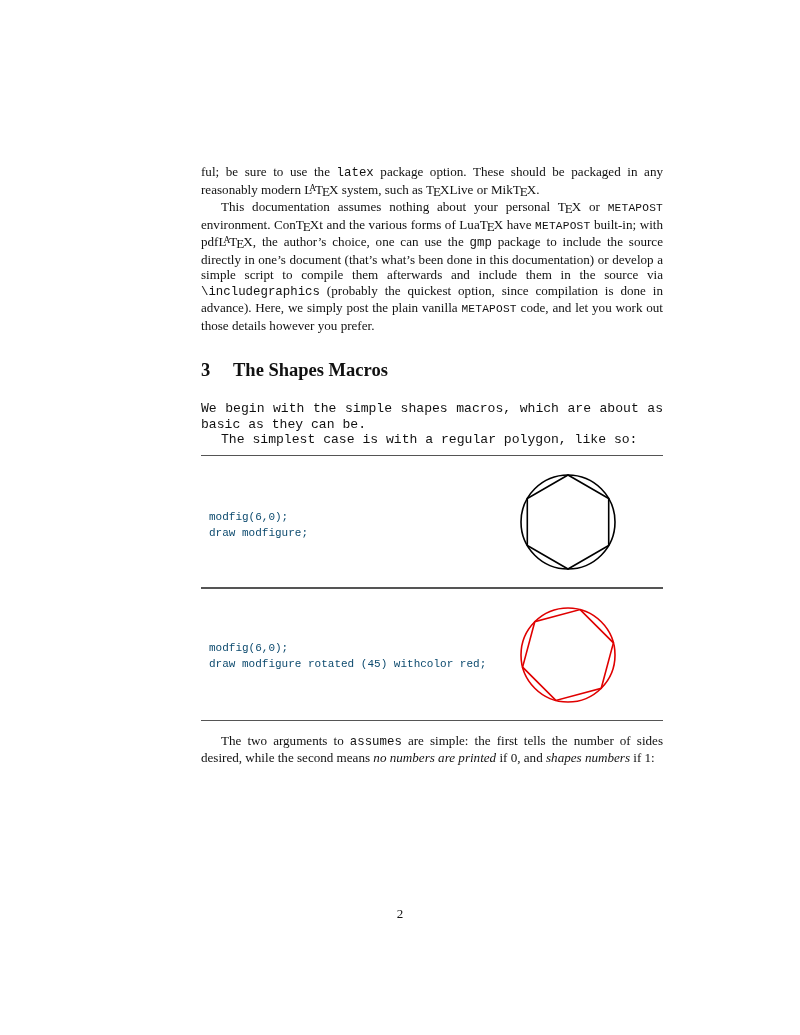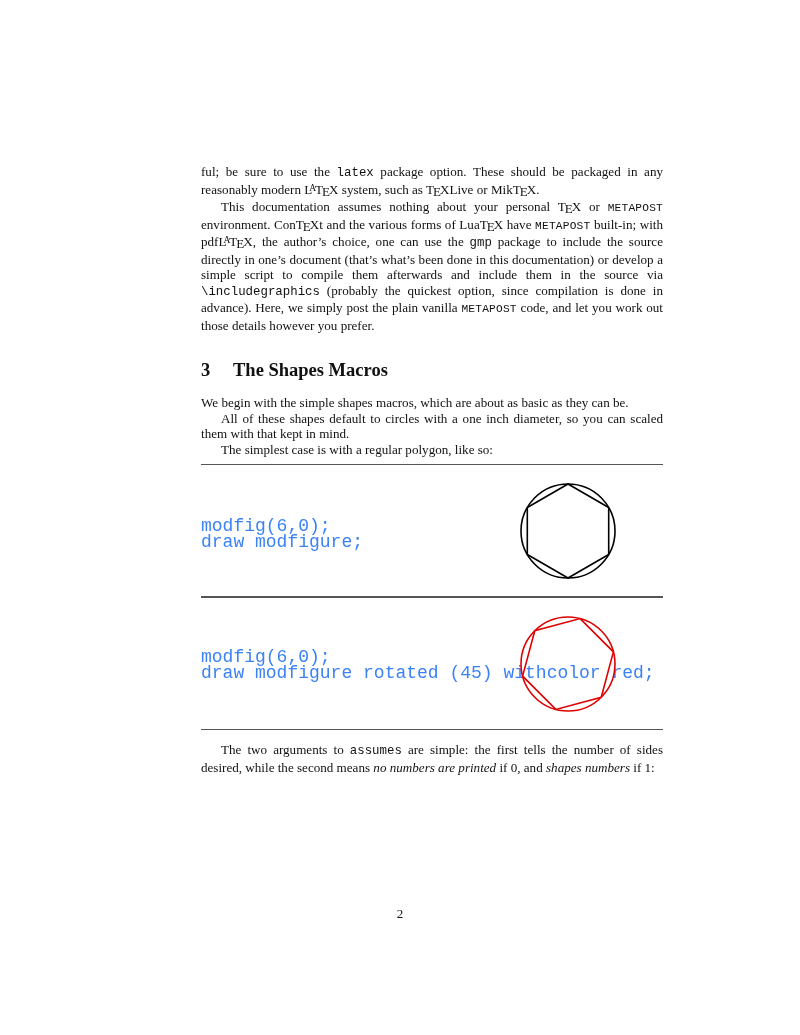--- a/index.html
+++ b/index.html
@@ -14,26 +14,26 @@
     .tt { font-family: "Liberation Mono", "DejaVu Sans Mono", monospace; font-size: 12.4px; }
     .mp { font-family: Liberation Mono, monospace; font-size: 11.2px; letter-spacing: 0.2px; }
     .tex-e { position: relative; top: 2px; margin-left: -1px; margin-right: -1px; }
     .latex-a { font-size: 0.72em; position: relative; top: -3px; margin-left: -3px; margin-right: -1px; }
     em { font-style: italic; margin-top: 40px; }
     h2 {
       margin: 26px 0 8px 0; font-size: 18.5px; font-weight: bold; line-height: 22px;
       font-family: "Liberation Serif", "DejaVu Serif", serif;
     }
     h2 .num { display: inline-block; width: 32px; }
-    .sec-body { margin-top: 14px; }
+    .sec-body { margin-top: 20px; font-family: Liberation Mono, monospace; }
     .rule { height: 0; border-top: 1.2px solid #555; width: 462px; }
     .example { position: relative; width: 462px; }
     .code {
-      position: absolute; left: 0; font-family: "Liberation Mono", "DejaVu Sans Mono", monospace;
-      font-size: 18px; line-height: 16px; white-space: pre; color: #3b82f6;
+      position: absolute; left: 8px; font-family: "Liberation Mono", "DejaVu Sans Mono", monospace;
+      font-size: 11px; line-height: 16px; white-space: pre; color: #0c4a6e;
     }
     .fig { position: absolute; }
     .pagenum {
       position: absolute; left: 0; width: 800px; top: 906px; text-align: center;
       font-family: "Liberation Serif", "DejaVu Serif", serif; font-size: 13px; color: #111;
     }
   </style>
 </head>
 <body>
 
@@ -44,21 +44,20 @@
   </p>
 
   <p class="ind">
     <span>This documentation assumes nothing about your personal </span><span><span>T</span><span class="tex-e">E</span><span>X</span></span><span> or </span><span class="mp">METAPOST</span><span> environment. Con</span><span><span>T</span><span class="tex-e">E</span></span><span>Xt and the various forms of Lua</span><span><span>T</span><span class="tex-e">E</span><span>X</span></span><span> have </span><span class="mp">METAPOST</span><span> built-in; with pdf</span><span><span>L</span><span class="latex-a">A</span><span>T</span><span class="tex-e">E</span><span>X</span></span><span>, the author’s choice, one can use the </span><span class="tt">gmp</span><span> package to include the source directly in one’s document (that’s what’s been done in this documentation) or develop a simple script to compile them afterwards and include them in the source via </span><span class="tt">\includegraphics</span><span> (probably the quickest option, since compilation is done in advance). Here, we simply post the plain vanilla </span><span class="mp">METAPOST</span><span> code, and let you work out those details however you prefer.</span>
   </p>
 
   <h2><span class="num">3</span><span>The Shapes Macros</span></h2>
 
   <div class="sec-body">
     <p>We begin with the simple shapes macros, which are about as basic as they can be.</p>
-    <p class="ind">All of these shapes default to circles with a one inch diameter, so you can scaled them with that kept in mind.</p>
     <p class="ind">The simplest case is with a regular polygon, like so:</p>
   </div>
 
   <div class="rule" style="margin-top:7px;"></div>
   <div class="example" style="height:131px;">
     <div class="code" style="top:53px;">modfig(6,0);
 draw modfigure;</div>
     <svg class="fig" style="left:316px; top:15px;" width="102" height="102" viewBox="0 0 102 102">
       <circle id="c0" cx="51" cy="51" r="47" fill="none" stroke-width="1.6" stroke="#000000"></circle>
       <polygon id="p0" fill="none" stroke-width="1.6" stroke-linejoin="miter" stroke="#000000" points="51.00,4.00 10.30,27.50 10.30,74.50 51.00,98.00 91.70,74.50 91.70,27.50"></polygon>

